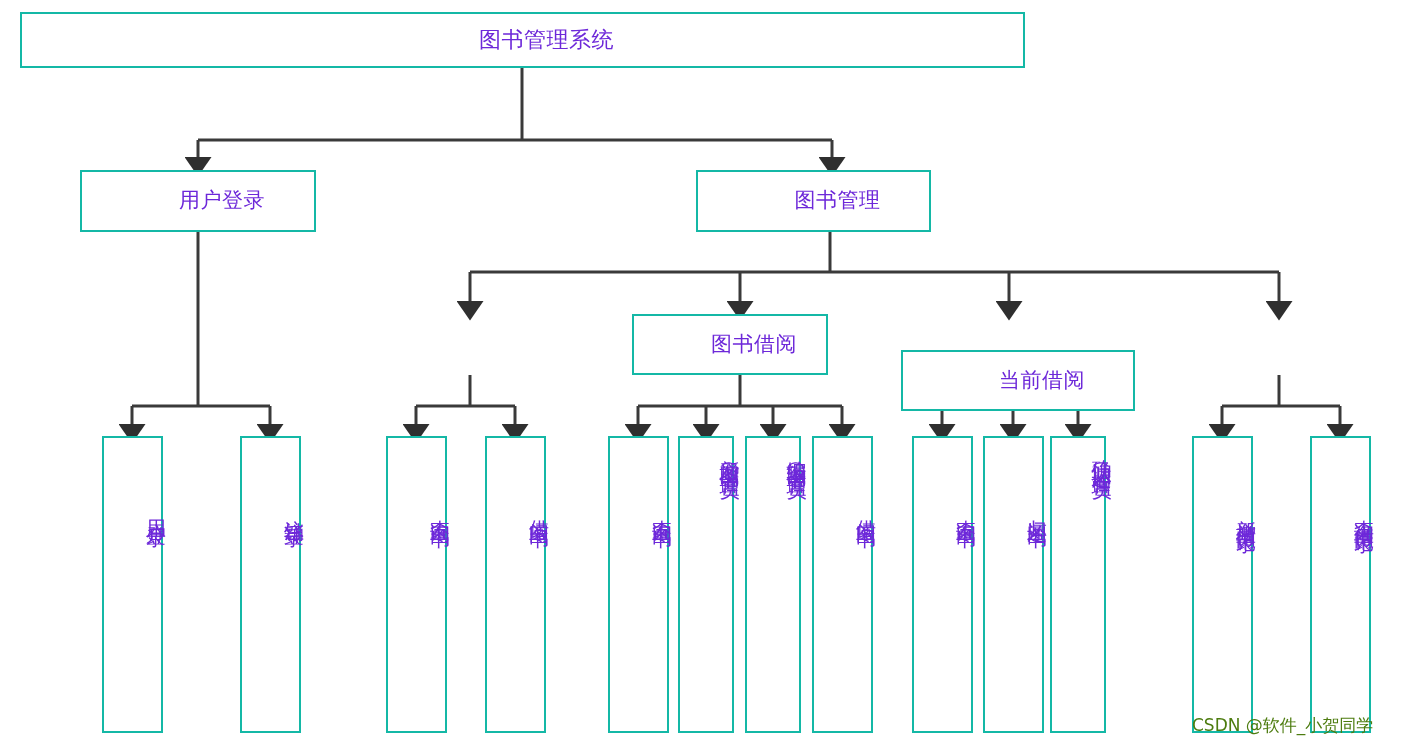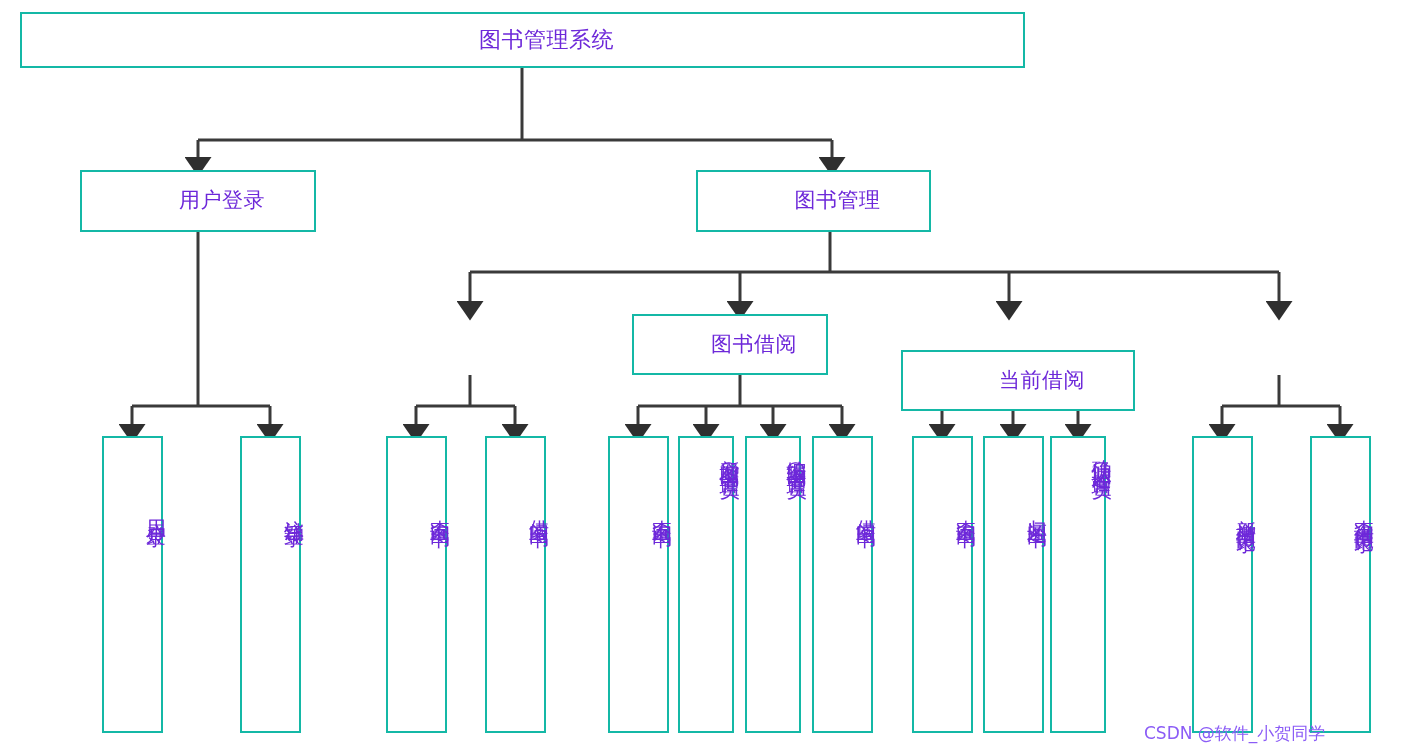--- a/index.html
+++ b/index.html
@@ -60,28 +60,27 @@
     font-size: 20px;
     letter-spacing: 3px;
     line-height: 1.0;
     max-height: 100%;
   }
   .node.vertical.mid .node-label {
     margin-top: 60px;
   }
   .watermark {
     position: absolute;
-    left: 1144px;
+    left: 1192px;
     top: 714px;
     font-size: 17px;
-    color: #8b5cf6;
+    color: #4d7c0f;
     z-index: 5;
     white-space: nowrap;
     font-family: "DejaVu Sans", "Liberation Sans", sans-serif;
-    margin-top: 8px;
   }
 </style>
 </head>
 <body>
 
 <div id="canvas">
 
   <svg id="edges" viewBox="0 0 1405 747" xmlns="http://www.w3.org/2000/svg">
     <defs>
       <marker id="arrow" markerWidth="9" markerHeight="9" refX="1" refY="4.5" orient="auto" markerUnits="strokeWidth">

